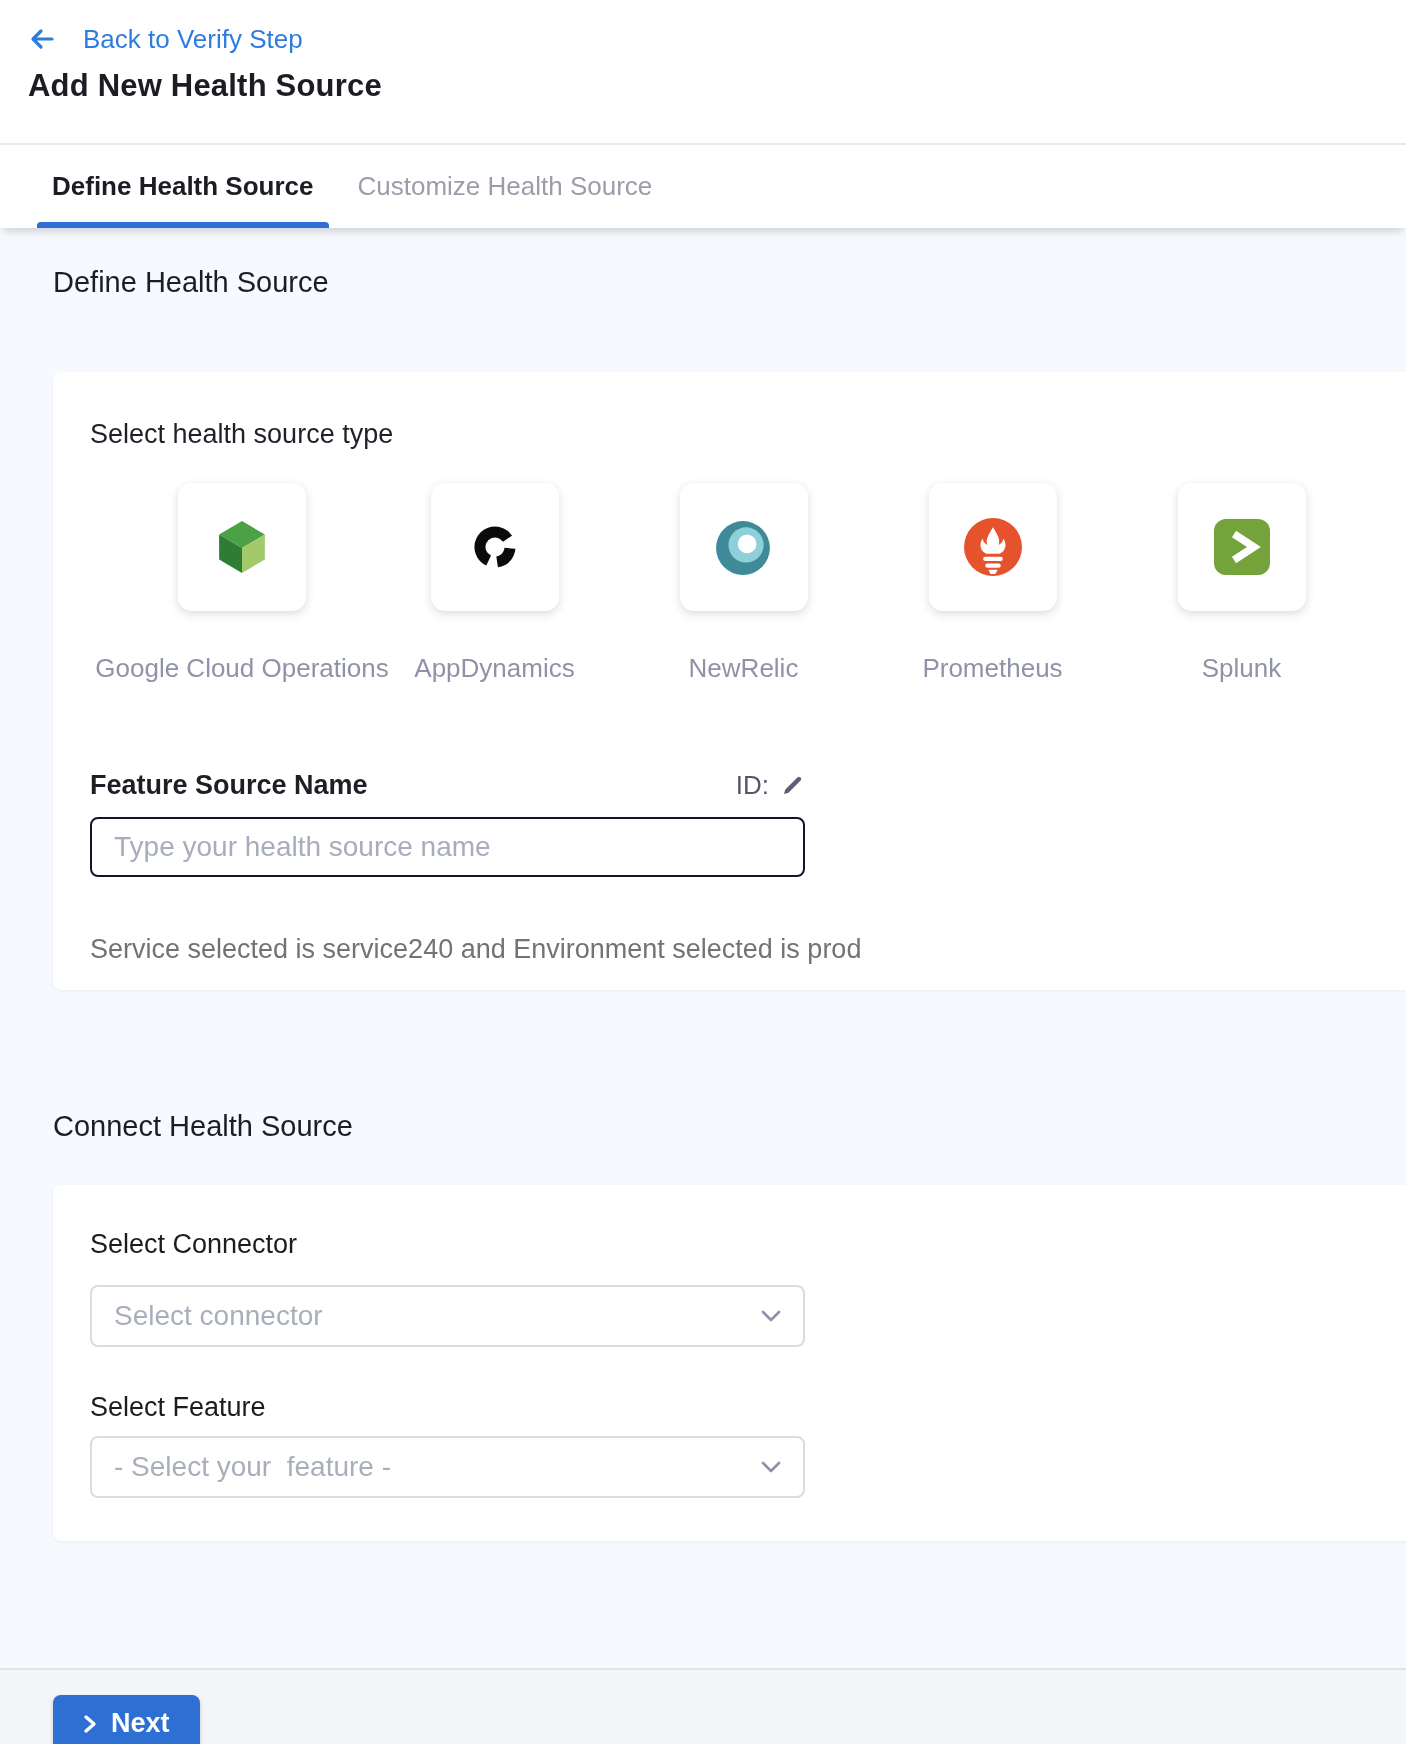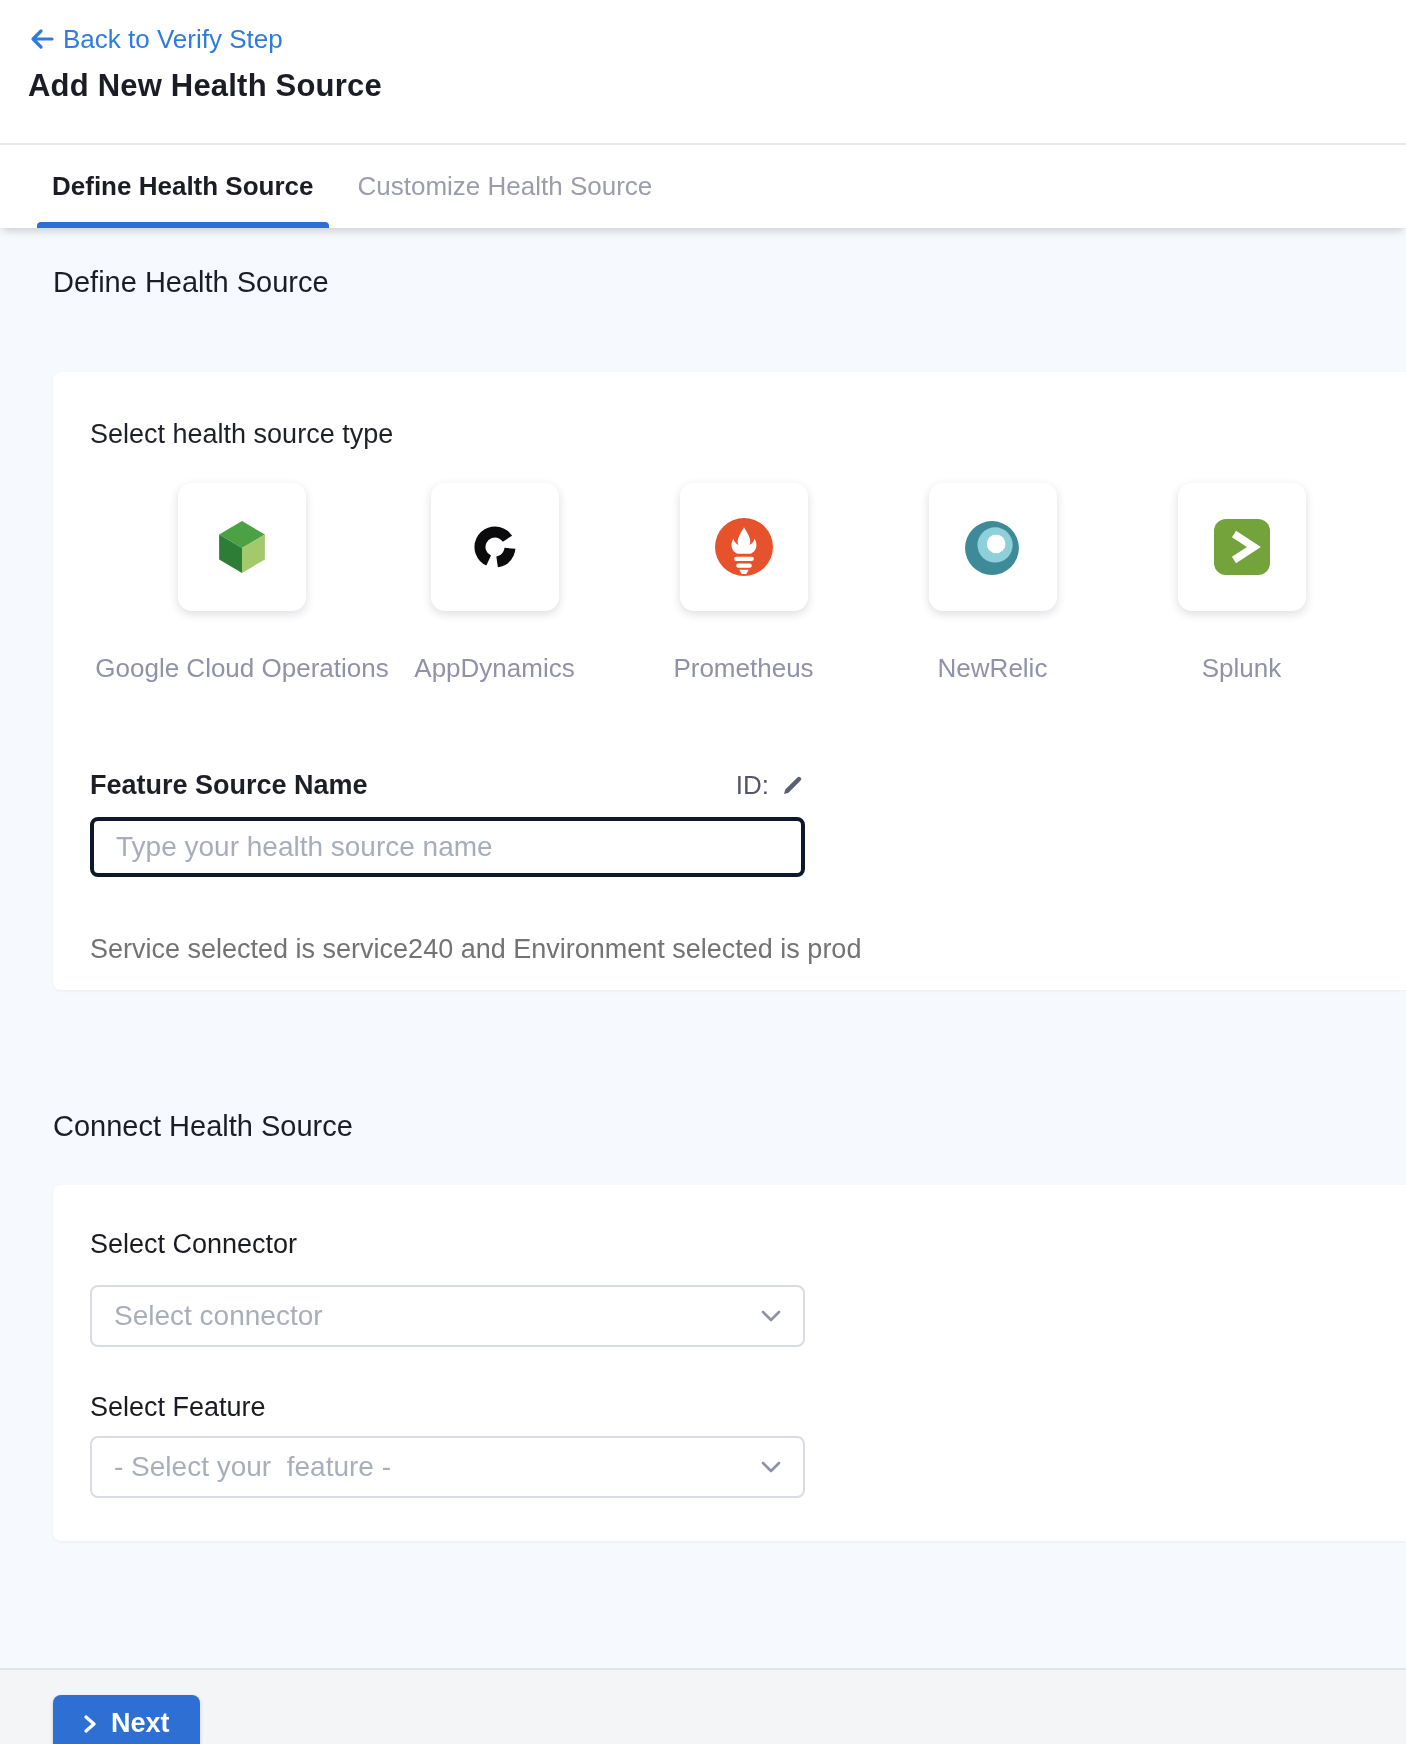--- a/index.html
+++ b/index.html
@@ -14,21 +14,21 @@
   }
   
   .header {
     background: #fff;
     height: 145px;
     padding: 24px 28px 0 28px;
     border-bottom: 2px solid #e8e9ee;
   }
   .back-row { display: flex; align-items: center; gap: 24px; height: 30px; }
   .back-link {
-    display: flex; align-items: center; gap: 7px;
+    display: flex; align-items: center; gap: 27px;
     color: #2e7ce0; font-size: 26px; font-weight: 500;
     text-decoration: none; cursor: pointer;
   }
   .page-title {
     margin-top: 14px;
     font-size: 31px; font-weight: 700; color: #1b1c24;
     letter-spacing: 0.2px;
   }
   
   .tabbar {
@@ -90,21 +90,21 @@
   .name-row {
     margin-top: 86px; width: 715px; height: 32px;
     display: flex; align-items: center; justify-content: space-between;
   }
   .name-label { font-size: 27px; font-weight: 700; color: #1e1f26; }
   .id-wrap { display: flex; align-items: center; gap: 12px; justify-content: center; }
   .id-label { font-size: 26px; color: #53566a; }
   .text-input {
     margin-top: 16px;
     width: 715px; height: 60px;
-    border: 4px solid #0f172a; border-radius: 8px;
+    border: 2px solid #0f172a; border-radius: 8px;
     padding: 0 22px;
     font-size: 28px; color: #1d1e26;
     font-family: "Liberation Sans", sans-serif;
     background: #fff; outline: none;
   }
   .text-input::placeholder { color: #a8adbd; }
   .service-note { margin-top: 56px; font-size: 27px; line-height: 32px; color: #737373; }
   
   .combo-label { font-size: 27px; font-weight: 500; color: #1b1c22; line-height: 30px; }
   .combo {
@@ -194,42 +194,42 @@
             </svg>
           </span>
         </div>
         <div class="tile-label">AppDynamics</div>
       </div>
 
       <div class="tile-col">
         <div class="tile">
           <span style="display:flex;">
             <svg width="58" height="58" viewBox="0 0 56 56">
+              <circle cx="27" cy="29" r="26" fill="#3e8a98"></circle>
+              <circle cx="30" cy="26" r="17" fill="#8ed0d9"></circle>
+              <circle cx="31" cy="25" r="9" fill="#ffffff"></circle>
+            </svg>
+          </span>
+        </div>
+        <div class="tile-label">NewRelic</div>
+      </div>
+
+      <div class="tile-col">
+        <div class="tile">
+          <span style="display:flex;">
+            <svg width="58" height="58" viewBox="0 0 56 56">
               <circle cx="28" cy="28" r="28" fill="#e6522c"></circle>
               <path fill="#ffffff" d="M28,9 C24,16 20.5,20.5 22.5,26 C19.5,24.5 18.3,22 17.8,19.8 C14.2,26 16,32 21.5,34.5 L34.5,34.5 C40,32 41.8,26 38.2,19.8 C37.7,22 36.5,24.5 33.5,26 C35.5,20.5 32,16 28,9 Z"></path>
               <rect x="18.5" y="37.5" width="19" height="4" rx="2" fill="#ffffff"></rect>
               <rect x="20.5" y="44" width="15" height="4" rx="2" fill="#ffffff"></rect>
               <path d="M23.5,50 h9 l-2.2,4 h-4.6 z" fill="#ffffff"></path>
             </svg>
           </span>
         </div>
         <div class="tile-label">Prometheus</div>
-      </div>
-
-      <div class="tile-col">
-        <div class="tile">
-          <span style="display:flex;">
-            <svg width="58" height="58" viewBox="0 0 56 56">
-              <circle cx="27" cy="29" r="26" fill="#3e8a98"></circle>
-              <circle cx="30" cy="26" r="17" fill="#8ed0d9"></circle>
-              <circle cx="31" cy="25" r="9" fill="#ffffff"></circle>
-            </svg>
-          </span>
-        </div>
-        <div class="tile-label">NewRelic</div>
       </div>
 
       <div class="tile-col">
         <div class="tile">
           <span style="display:flex;">
             <svg width="56" height="56" viewBox="0 0 56 56">
               <rect x="0" y="0" width="56" height="56" rx="12" fill="#74a33c"></rect>
               <path d="M20 15 L40 28 L20 41" fill="none" stroke="#ffffff" stroke-width="7.5"></path>
             </svg>
           </span>

